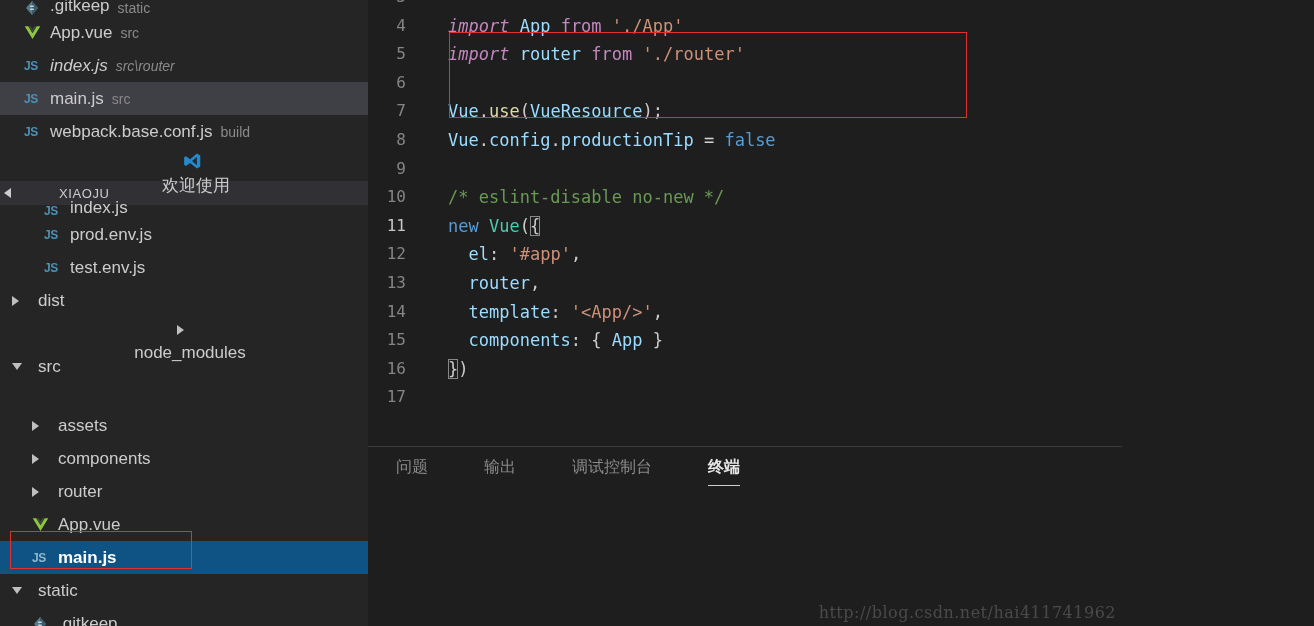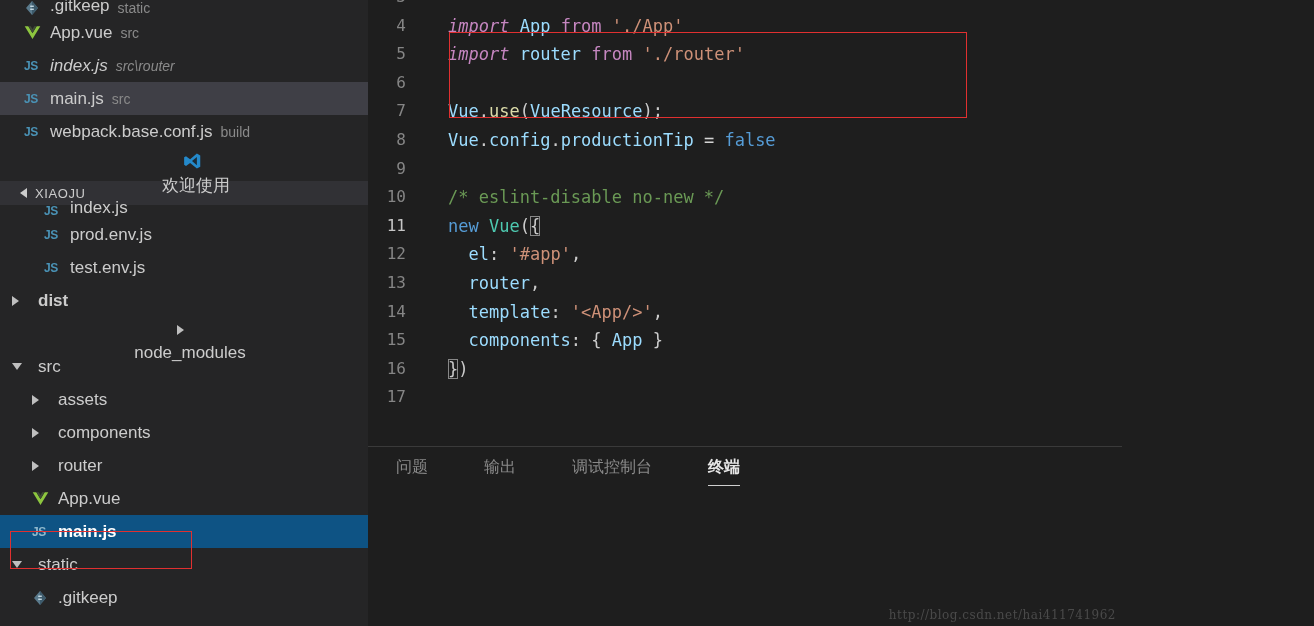--- a/index.html
+++ b/index.html
@@ -89,21 +89,22 @@
   }
 
   .section-header {
     height: 24px;
     background: #313135;
     display: flex;
     align-items: center;
     color: #cccccc;
     font-size: 13px;
     letter-spacing: 0.6px;
-    padding-left: 20px;
+    padding-left: 4px;
+    gap: 40px;
   }
   .section-header .sh-label { margin-left: 8px; }
 
   
   .editor-pane {
     flex: 1 1 auto;
     position: relative;
     background: #1e1e1e;
     display: flex;
     flex-direction: column;
@@ -214,21 +215,21 @@
     border: 1px solid #cccccc;
     background: transparent;
   }
 
   .watermark {
     position: absolute;
     right: 6px;
     bottom: 4px;
     color: #4a4a4a;
     font-family: "DejaVu Serif", serif;
-    font-size: 12px;
+    font-size: 16px;
     letter-spacing: 0.5px;
     user-select: none;
   }
 </style>
 </head>
 <body>
 
 <div class="app">
 
   <div class="sidebar">
@@ -315,42 +316,42 @@
         <span class="name">prod.env.js</span>
       </div>
 
       <div class="row" style="padding-left:44px;">
         <span class="icon">
             <span class="ico-js">JS</span>
           </span>
         <span class="name">test.env.js</span>
       </div>
 
-      <div class="row" style="padding-left:12px;font-weight:bold;">
+      <div class="row" style="padding-left:12px;">
         <span class="icon">
             <span class="chev chev-right"></span>
           </span>
         <span class="name">dist</span>
       </div>
 
       <div class="row" style="padding-left:12px;flex-direction:column;">
         <span class="icon">
             <span class="chev chev-right"></span>
           </span>
         <span class="name">node_modules</span>
       </div>
 
       <div class="row" style="padding-left:12px;">
         <span class="icon">
             <span class="chev chev-down"></span>
           </span>
         <span class="name">src</span>
       </div>
 
-      <div class="row" style="padding-left:32px;">
+      <div class="row" style="padding-left:32px;margin-top:26px;">
         <span class="icon">
             <span class="chev chev-right"></span>
           </span>
         <span class="name">assets</span>
       </div>
 
       <div class="row" style="padding-left:32px;">
         <span class="icon">
             <span class="chev chev-right"></span>
           </span>

